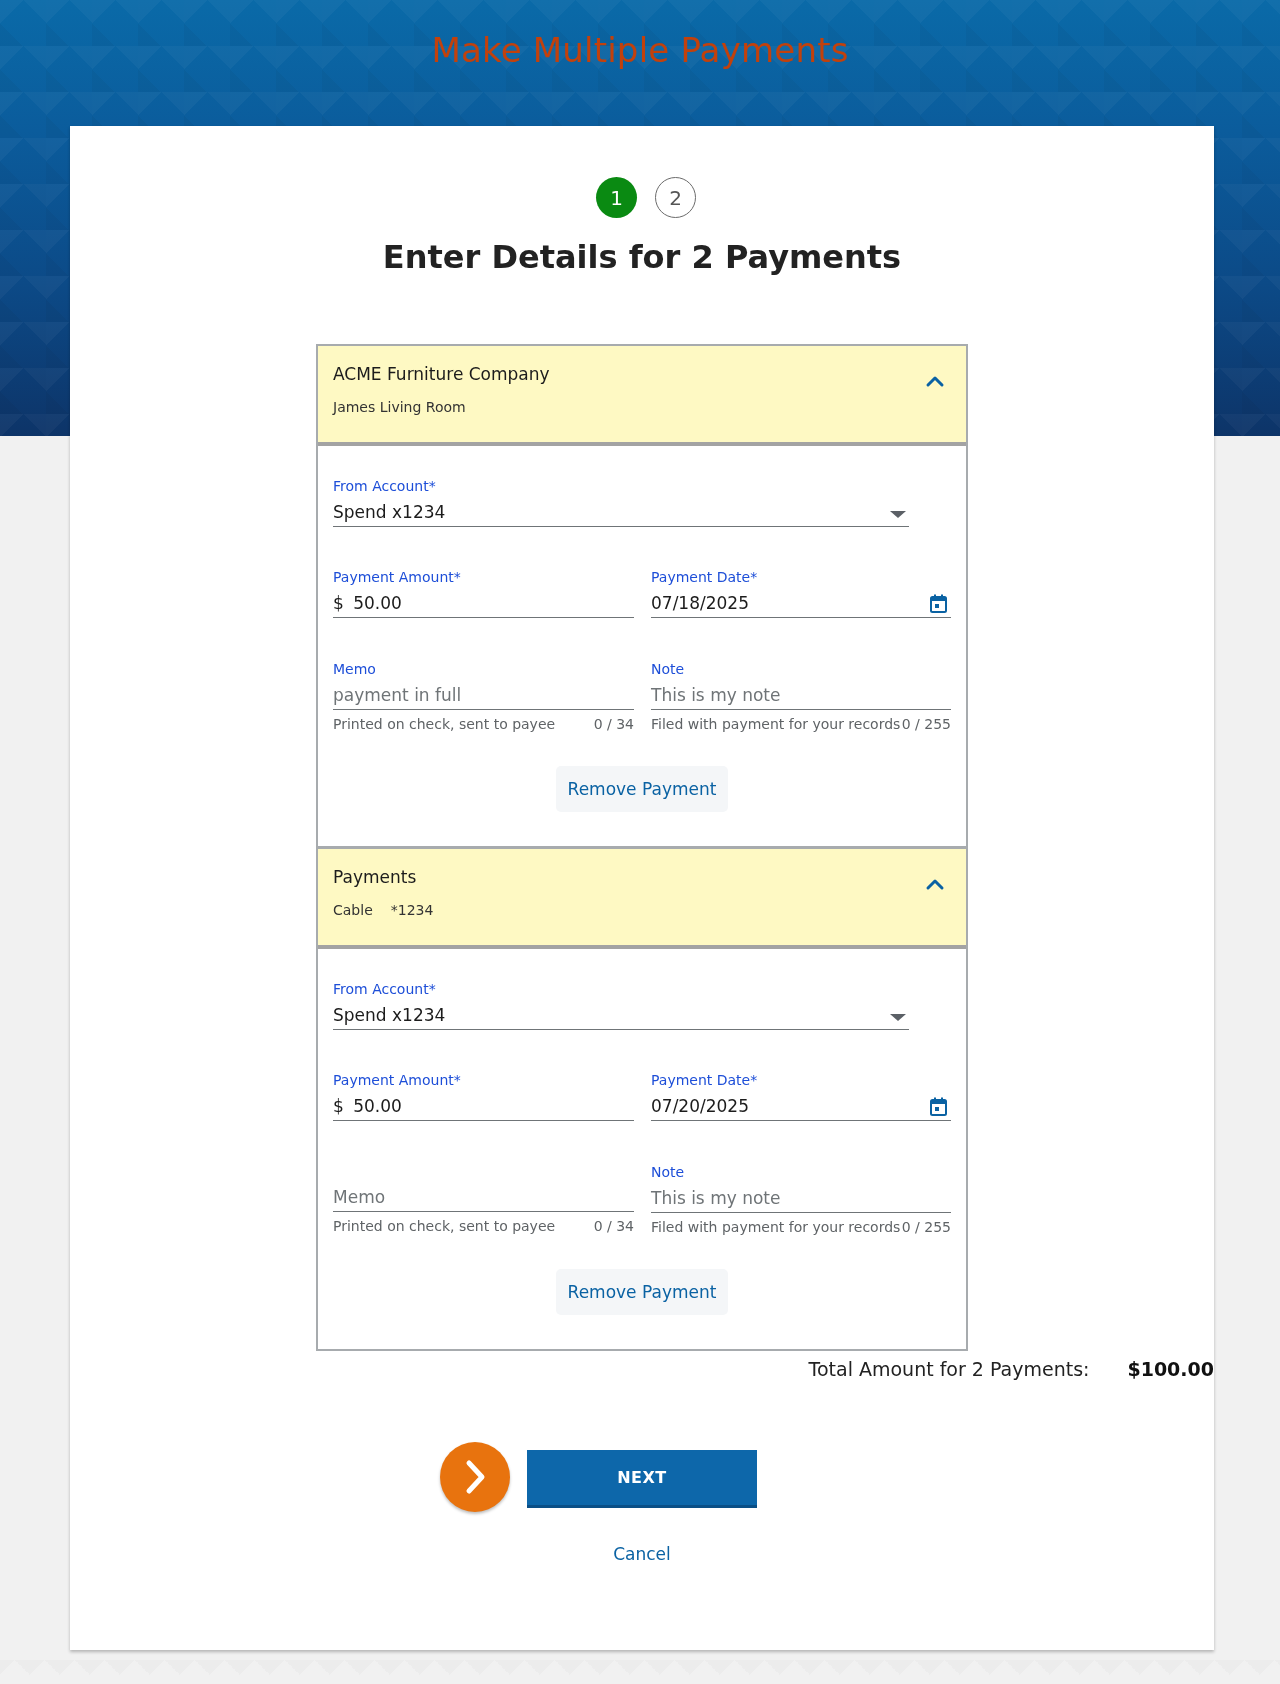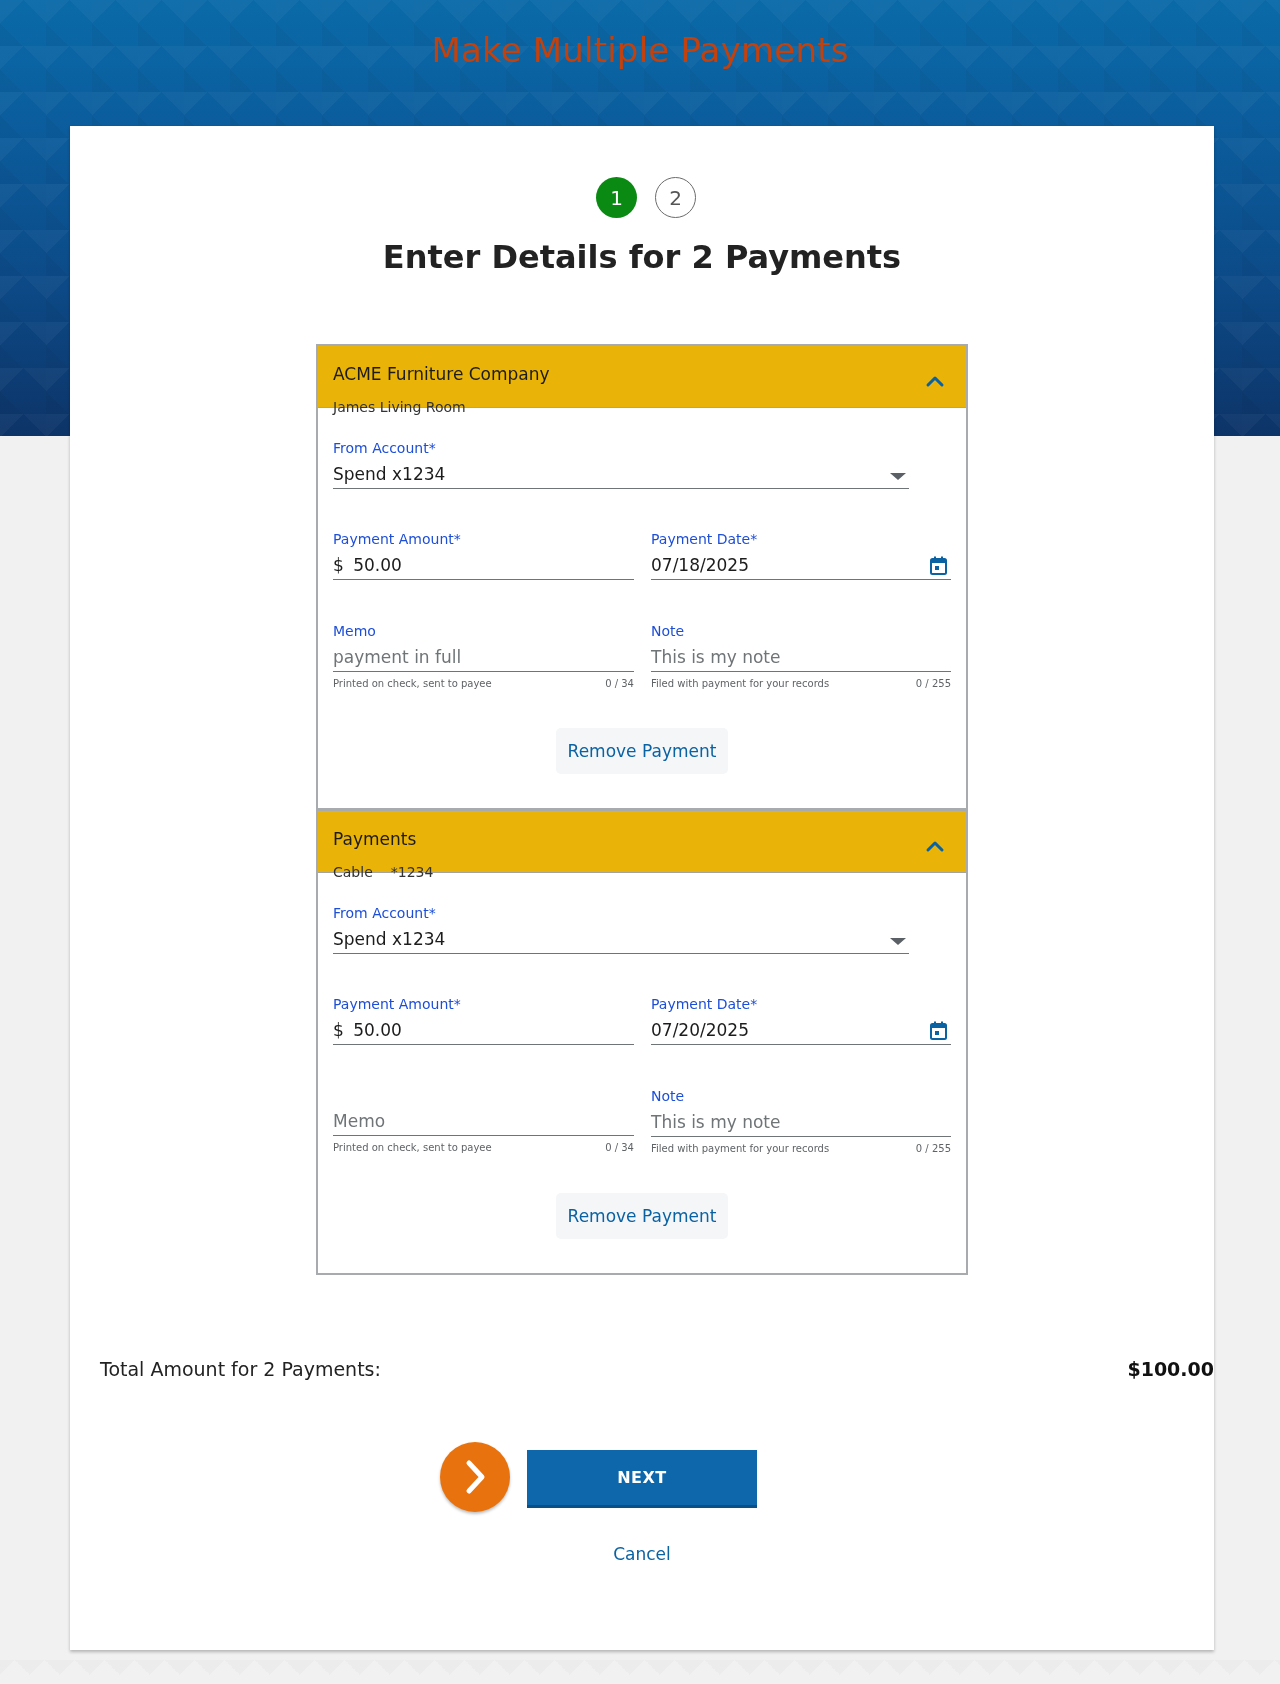--- a/index.html
+++ b/index.html
@@ -61,59 +61,59 @@
     .subheading {
       position: absolute; top: 164px; left: 0; width: 100%; text-align: center;
       font-size: 16.5px; color: #222;
     }
     .accordion {
       position: absolute; left: 246px; top: 218px; width: 652px;
       border: 2px solid #a7abae; background: #fff;
     }
     .section + .section { border-top: 3px solid #a7abae; }
     .section-header {
-      background: #eab308; height: 62px; position: relative;
-      border-bottom: 1px solid #a3a3a3; cursor: pointer;
+      background: #fef9c3; height: 100px; position: relative;
+      border-bottom: 4px solid #a3a3a3; cursor: pointer;
     }
     .payee-name {
       position: absolute; left: 15px; top: 18px; font-size: 17px; color: #1c1c1c;
     }
     .payee-sub {
       position: absolute; left: 15px; top: 53px; font-size: 14px; color: #333;
     }
     .payee-sub span + span { margin-left: 18px; }
     .chevron {
       position: absolute; right: 20px; top: 24px; width: 22px; height: 22px;
     }
     .section-body { position: relative; height: 400px; }
     .field { position: absolute; }
     .field-label { font-size: 14px; color: #1d4ed8; }
     .field-input {
       border-bottom: 1.5px solid #6f7477; height: 28px; position: relative;
       font-size: 17px; color: #1c1c1c; padding-top: 3px;
     }
     .field-input.placeholder { color: #6f7477; }
     .helper {
-      display: flex; justify-content: space-between; font-size: 10px; color: #5f6366;
+      display: flex; justify-content: space-between; font-size: 14px; color: #5f6366;
       margin-top: 6px;
     }
     .dropdown-caret {
       position: absolute; right: 3px; top: 12px; width: 0; height: 0;
       border-left: 8px solid transparent; border-right: 8px solid transparent;
       border-top: 7px solid #5b6066;
     }
     .cal-icon { position: absolute; right: 4px; top: 4px; width: 17px; height: 19px; }
     .remove-btn {
       position: absolute; left: 238px; width: 172px; height: 46px;
       background: #f4f6f8; border-radius: 5px; border: none;
       color: #0a62a3; font-size: 17px; font-family: inherit; cursor: pointer;
     }
     .total-row {
       position: absolute; top: 1232px; left: 0; width: 100%;
-      display: flex; justify-content: space-between; gap: 28px; font-size: 19px; color: #222;
+      display: flex; justify-content: flex-end; gap: 38px; font-size: 19px; color: #222;
       padding-left: 30px;
     }
     .total-value { font-weight: bold; color: #111; }
     .next-wrap { position: absolute; top: 1316px; left: 370px; }
     .orange-circle {
       position: absolute; left: 0; top: 0; width: 70px; height: 70px; border-radius: 50%;
       background: #e8730e; box-shadow: 0 2px 3px rgba(0,0,0,0.25);
       display: flex; align-items: center; justify-content: center;
     }
     .next-btn {

